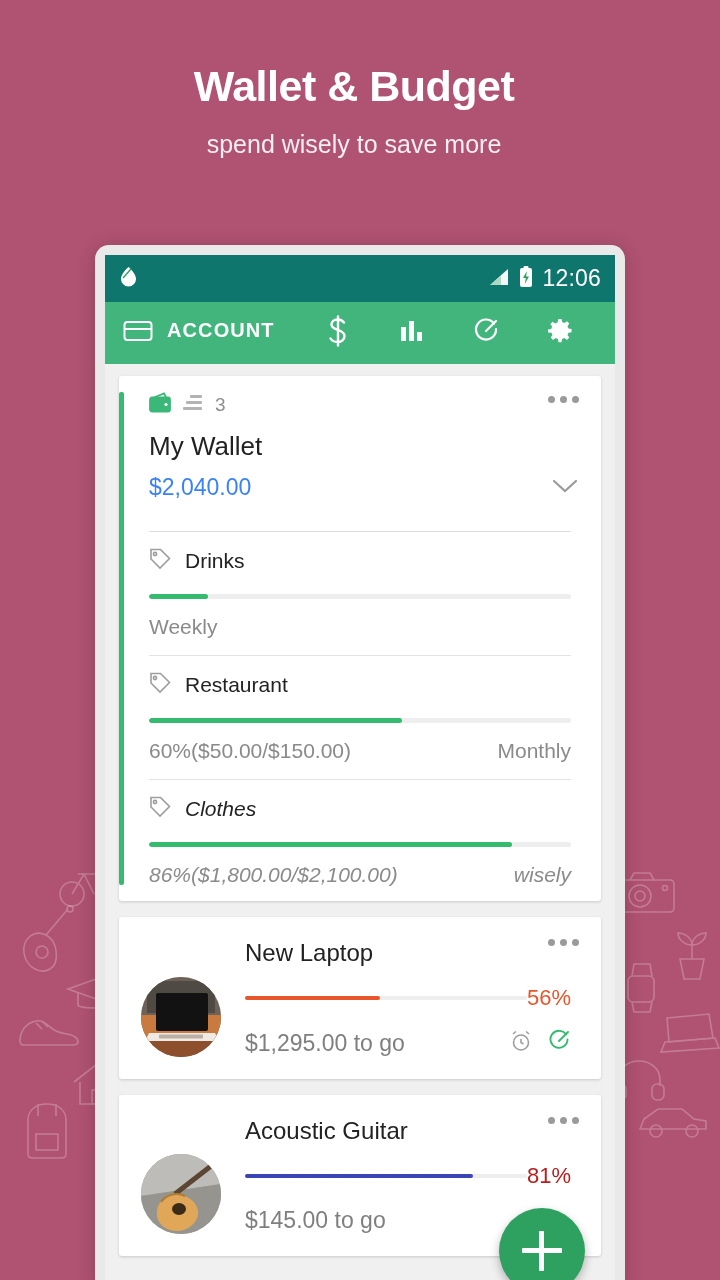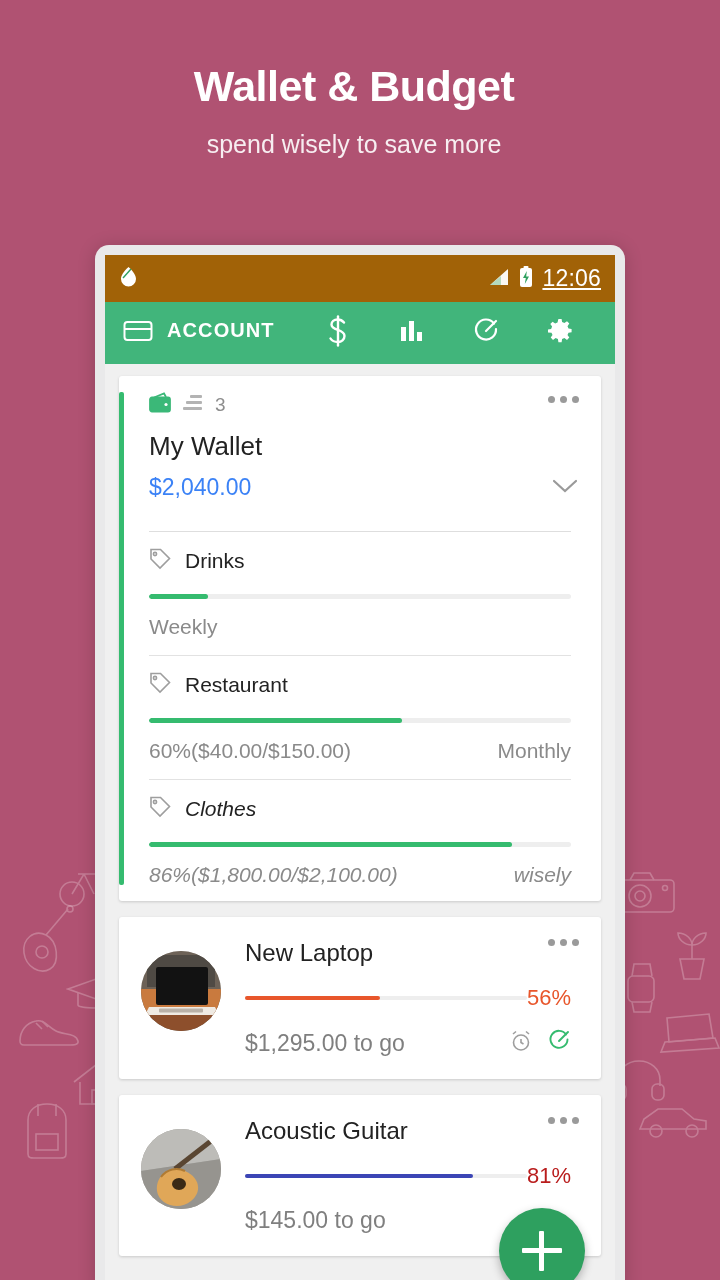--- a/index.html
+++ b/index.html
@@ -83,21 +83,21 @@
   .b-head{display:flex;align-items:center;gap:14px;}
   .b-name{font-size:21px;color:#222;}
   .bar{height:5px;background:#eeeeee;border-radius:3px;margin-top:20px;position:relative;overflow:hidden;}
   .bar > span{position:absolute;left:0;top:0;bottom:0;background:#35bb6f;border-radius:3px;display:block;}
   .b-foot{display:flex;align-items:center;margin-top:16px;}
   .b-amt{font-size:21px;color:#8a8a8a;flex:1;}
   .b-period{font-size:21px;color:#8a8a8a;}
   .b-sep{height:1px;background:#e2e2e2;margin-top:16px;}
 
   
-  .goal{display:flex;align-items:flex-start;padding:20px 22px 22px 22px;position:relative;}
+  .goal{display:flex;align-items:flex-end;padding:20px 22px 22px 22px;position:relative;}
   .goal-thumb{
     width:80px;height:80px;border-radius:50%;flex:0 0 80px;margin-top:14px;
     overflow:hidden;position:relative;background:#b9b2aa;
   }
   .goal-body{flex:1;padding-left:24px;padding-right:8px;min-width:0;}
   .goal-title{font-size:24px;color:#222;margin-top:2px;}
   .goal-bar-wrap{display:flex;align-items:center;margin-top:18px;}
   .goal-bar{position:relative;height:4px;background:#eeeeee;border-radius:2px;flex:1;}
   .goal-bar > span{position:absolute;left:0;top:0;bottom:0;border-radius:2px;display:block;}
   .goal-pct{font-size:22px;margin-left:0;white-space:nowrap;}
@@ -220,21 +220,21 @@
 </div>
 
 <div class="promo">
   <h1 class="promo-title">Wallet &amp; Budget</h1>
   <p class="promo-sub">spend wisely to save more</p>
 </div>
 
 <div class="phone">
   <div class="screen">
 
-    <div class="statusbar" style="background: #a16207; text-decoration: underline;">
+    <div class="statusbar" style="background: #0f766e;">
       <div class="sb-left">
         <span>
           <svg width="19" height="21" viewBox="0 0 19 21">
               <path d="M9.5 1 C4 6 2 10 2 13 a7.5 7.5 0 0 0 15 0 c0-3-2-7-7.5-12z" fill="#fff"></path>
               <path d="M4 12 L12 3" stroke="#2ea05f" stroke-width="1.4"></path>
             </svg>
         </span>
       </div>
       <div class="sb-right">
         <span>
@@ -372,21 +372,21 @@
                 <path d="M11.5 1.5 L20.5 10.5 L11 20 L2 11 L2 1.5 Z"></path>
                   <circle cx="6" cy="6" r="1.6"></circle>
               </svg>
             </span>
             <span class="b-name">Restaurant</span>
           </div>
           <div class="bar">
               <span style="width: 60%; background: rgb(53, 187, 111);"></span>
             </div>
           <div class="b-foot">
-            <span class="b-amt">60%($40.00/$150.00)</span>
+            <span class="b-amt">60%($50.00/$150.00)</span>
             <span class="b-period">Monthly</span>
           </div>
           <div class="b-sep"></div>
         </div>
 
         <div class="budget" style="padding-bottom:14px;font-style:italic;">
           <div class="b-head">
             <span>
               <svg width="22" height="22" viewBox="0 0 22 22" fill="none" stroke="#9e9e9e" stroke-width="1.6">
                 <path d="M11.5 1.5 L20.5 10.5 L11 20 L2 11 L2 1.5 Z"></path>

